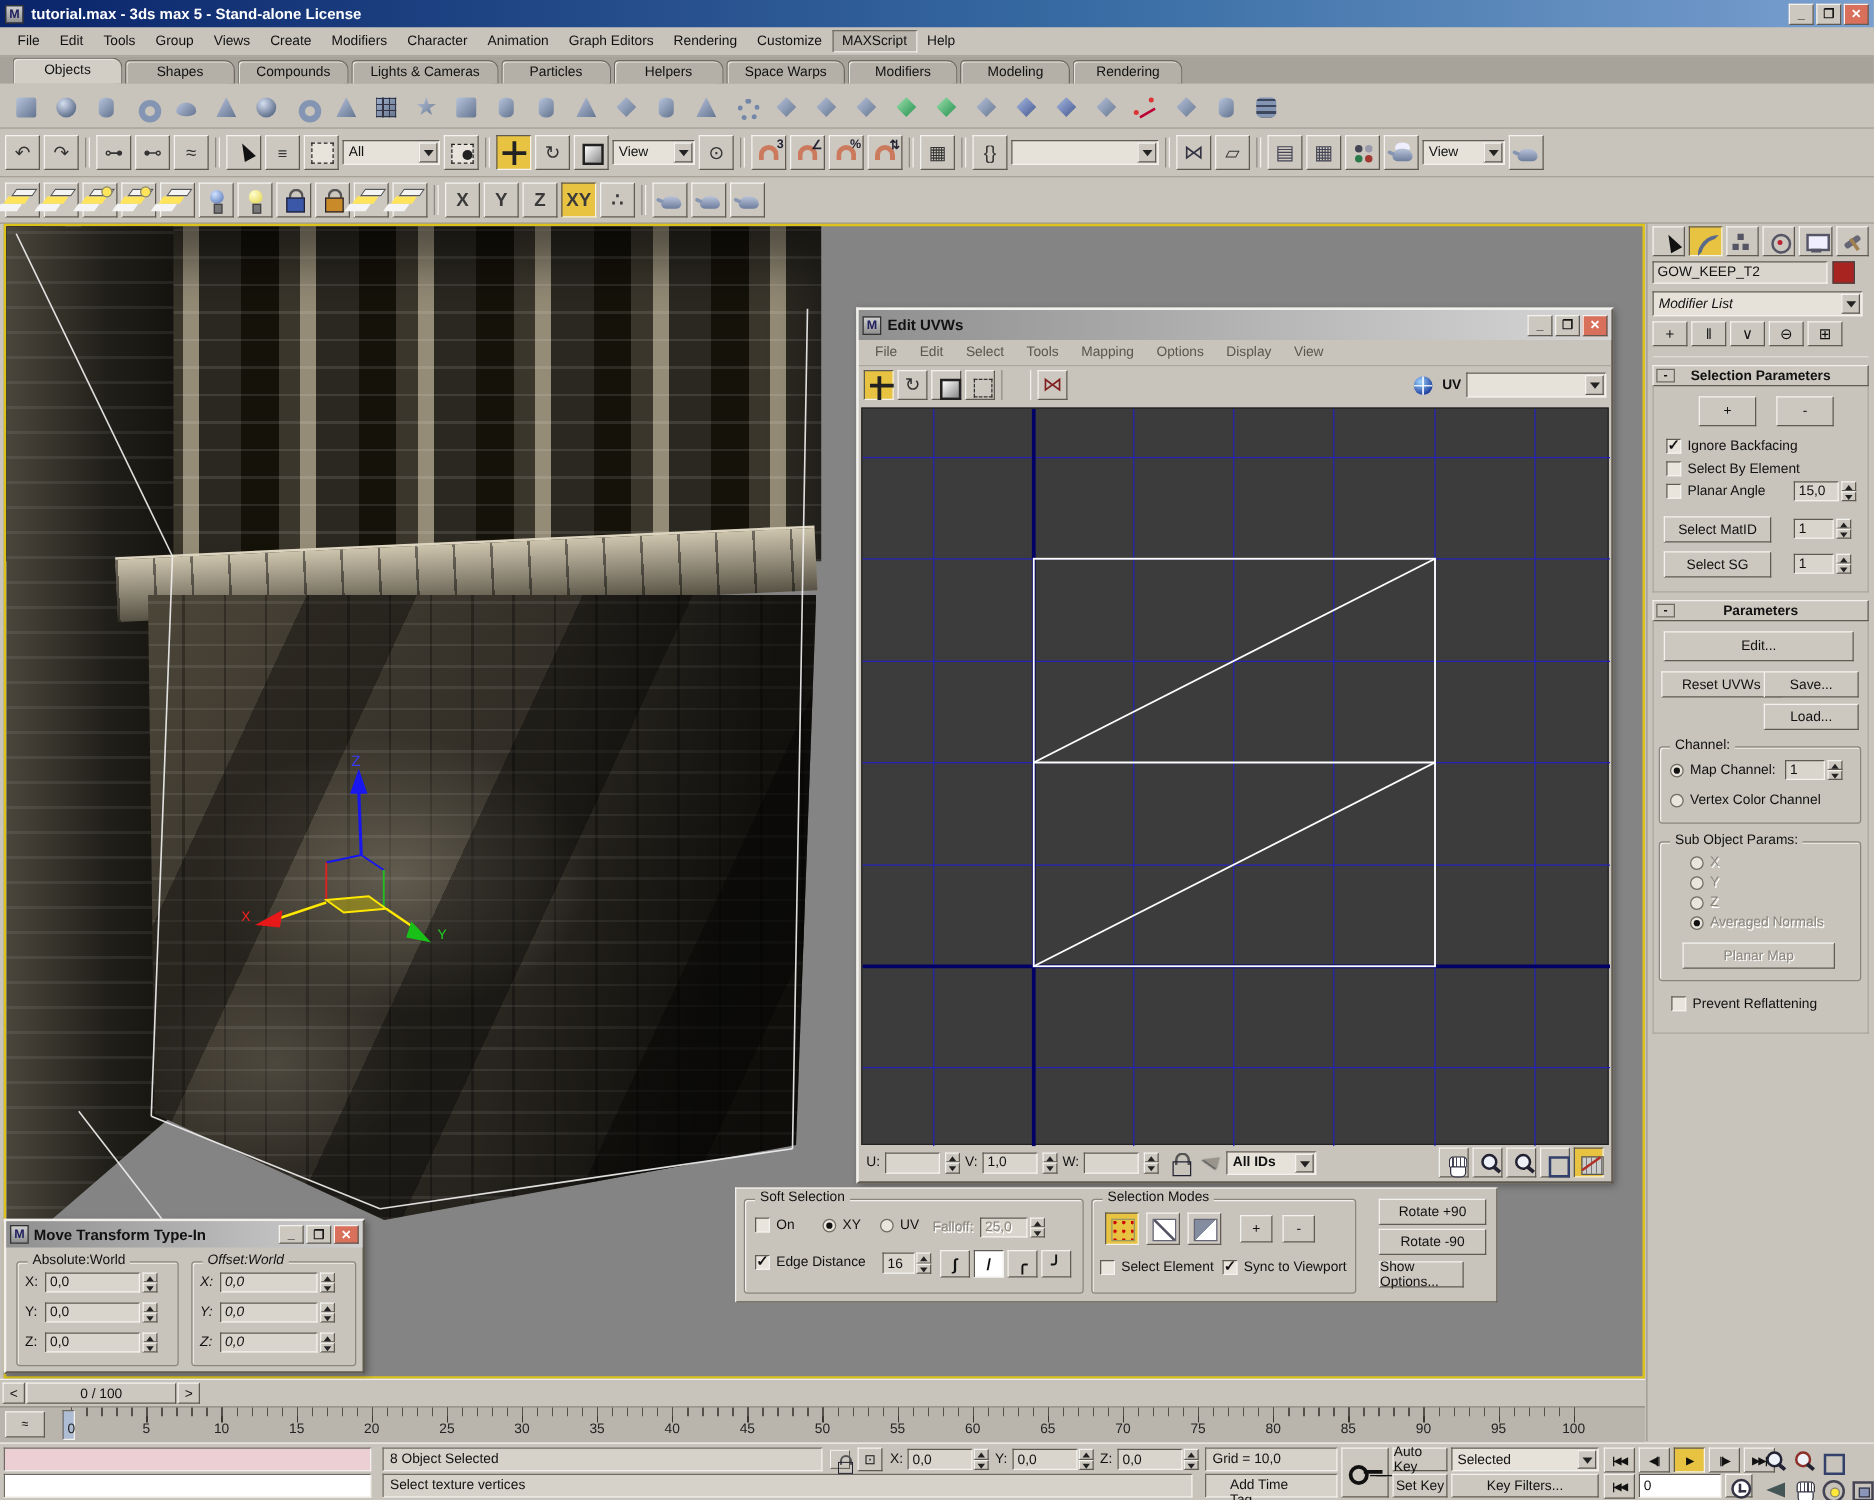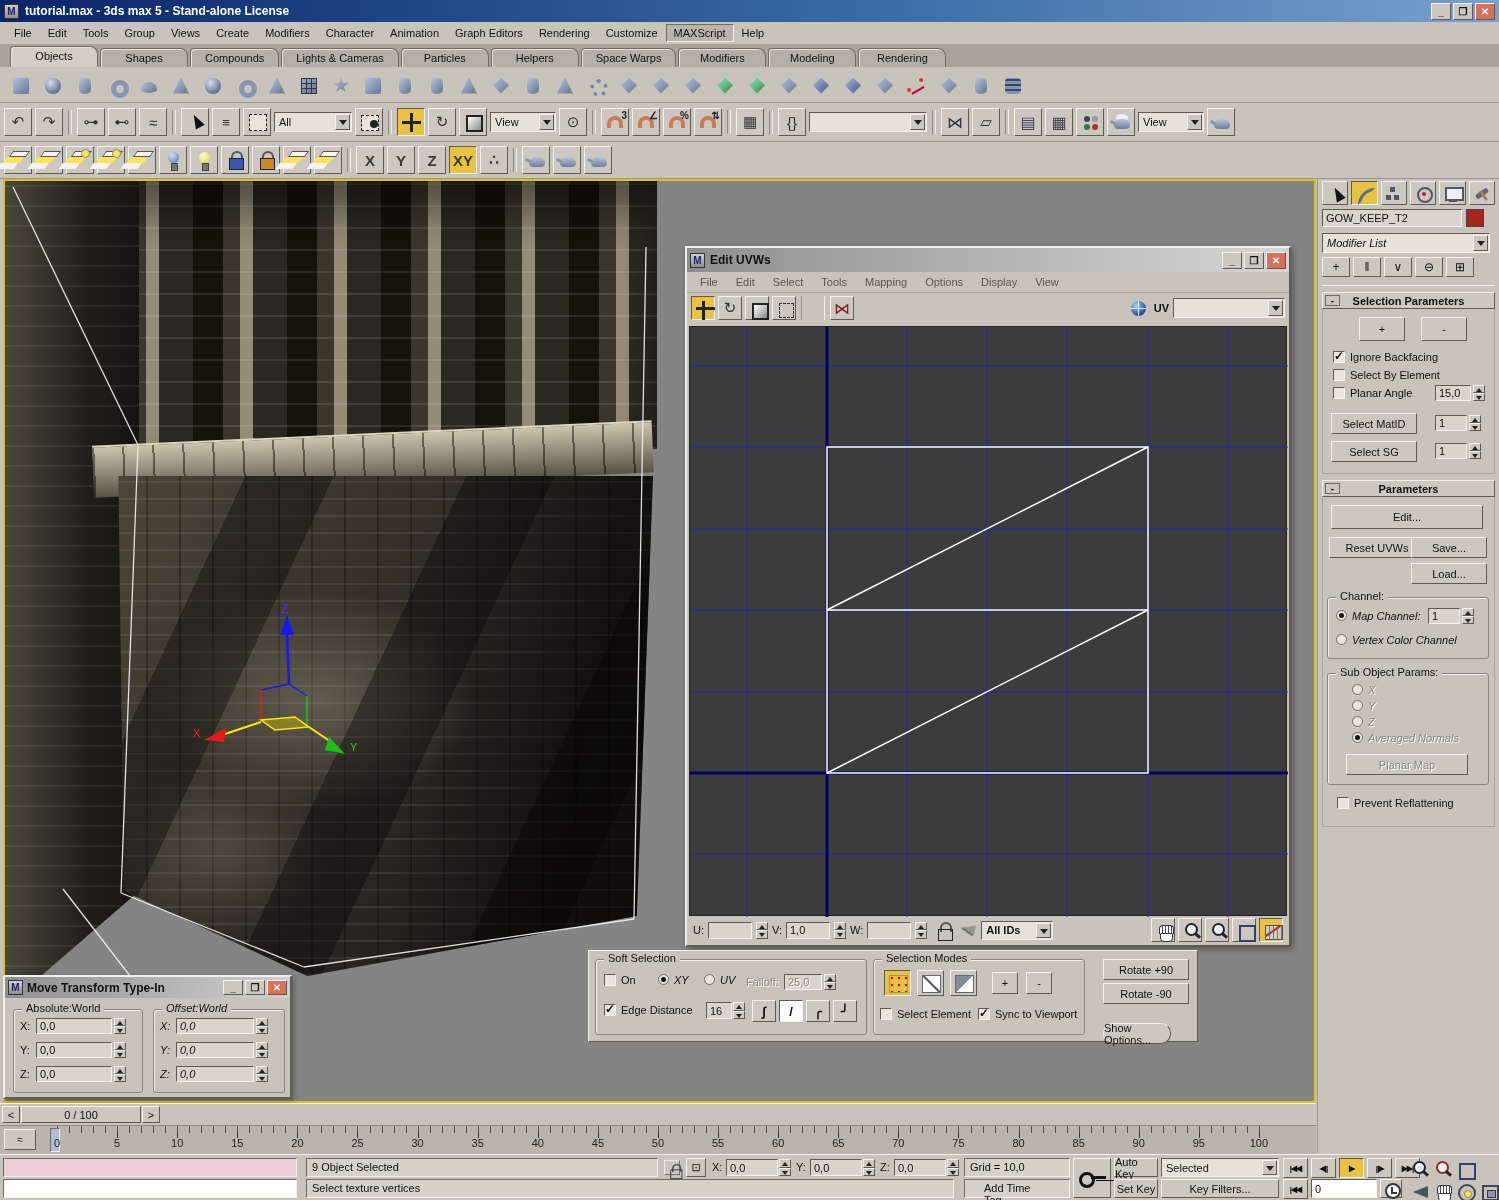--- a/index.html
+++ b/index.html
@@ -27,21 +27,21 @@
         display:flex; align-items:center; padding-left:4px; position:relative; }
   .dd .arrow { position:absolute; right:1px; top:1px; bottom:1px; width:15px;
         border:1px solid; border-color:#f4f2ee #5f5b53 #5f5b53 #f4f2ee; background:#ccc8bf; }
   .dd .arrow::before { content:""; position:absolute; left:3px; top:5px;
         border-left:4px solid transparent; border-right:4px solid transparent; border-top:5px solid #222; }
   
   .cb { display:flex; align-items:center; gap:5px; white-space:nowrap; }
   .cb .box { width:12px; height:12px; background:#e9e5dc; flex:none;
         border:1px solid; border-color:#5f5b53 #f4f2ee #f4f2ee #5f5b53; position:relative; }
   .cb.checked .box::before { content:"✓"; position:absolute; left:0px; top:-3px; font-size:12px; font-weight:bold; }
-  .rb { display:flex; align-items:flex-start; gap:5px; white-space:nowrap;font-style:italic; }
+  .rb { display:flex; align-items:center; gap:5px; white-space:nowrap; }
   .rb .dot { width:11px; height:11px; border-radius:50%; background:#e9e5dc; flex:none;
         border:1px solid #6f6b63; position:relative; }
   .rb.checked .dot::before { content:""; position:absolute; left:2px; top:2px; width:5px; height:5px;
         border-radius:50%; background:#111; }
   .disabled { color:#8a867e; text-shadow:1px 1px 0 #fff; }
   
   .group { border:1px solid #8a867e; border-radius:3px; position:absolute;
            box-shadow:inset 1px 1px 0 #f2f0ec; }
   .group > .gtitle { position:absolute; top:-8px; left:8px; background:#c8c4bb; padding:0 4px; }
   
@@ -881,21 +881,21 @@
         <span class="box"></span>
         <span>Select Element</span>
       </label>
     <label class="cb checked abs" style="left:104px;top:48px;">
         <span class="box"></span>
         <span>Sync to Viewport</span>
       </label>
   </div>
   <div class="panelbtn" style="left:514px;top:8px;width:86px;height:21px;">Rotate +90</div>
   <div class="panelbtn" style="left:514px;top:32px;width:86px;height:21px;">Rotate -90</div>
-  <div class="panelbtn" style="left:514px;top:72px;width:68px;height:21px;border-radius:10px;">Show Options...</div>
+  <div class="panelbtn" style="left:514px;top:58px;width:68px;height:21px;">Show Options...</div>
 </div>
 
 <div id="typein" class="abs">
   <div id="typein-title">
     <div id="app-icon">M</div>
     <span>Move Transform Type-In</span>
     <div class="win-ctrls">
       <div class="wbtn btn" style="height:15px;">_</div>
       <div class="wbtn btn" style="height:15px;">❐</div>
       <div class="wbtn btn close" style="height:15px;">✕</div>
@@ -976,21 +976,21 @@
       <span>85</span>
       <span>90</span>
       <span>95</span>
       <span>100</span>
     </div>
 </div>
 
 <div id="statusbar" class="abs">
   <div class="sunken abs" style="left:3px;top:3px;width:294px;height:19px;background:#eccfd4;"></div>
   <div class="sunken abs" style="left:3px;top:24px;width:294px;height:19px;background:#ffffff;"></div>
-  <div class="sunken abs" style="left:306px;top:3px;width:352px;height:19px;padding:2px 5px;">9 Object Selected</div>
+  <div class="sunken abs" style="left:306px;top:3px;width:352px;height:19px;padding:2px 5px;">8 Object Selected</div>
   <div class="sunken abs" style="left:306px;top:24px;width:648px;height:19px;padding:2px 5px;">Select texture vertices</div>
   <div class="btn abs art-lock" style="left:662px;top:3px;width:20px;height:19px;transform:scale(.8);"></div>
   <div class="btn abs" style="left:686px;top:3px;width:20px;height:19px;">⊡</div>
   <span class="abs" style="left:712px;top:6px;">X:</span>
   <span class="field abs" style="left:726px;top:4px;width:52px;height:17px;">0,0</span>
   <span class="spin abs" style="left:779px;top:4px;height:17px;">
       <i class="up"></i>
       <i class="dn"></i>
     </span>
   <span class="abs" style="left:796px;top:6px;">Y:</span>

